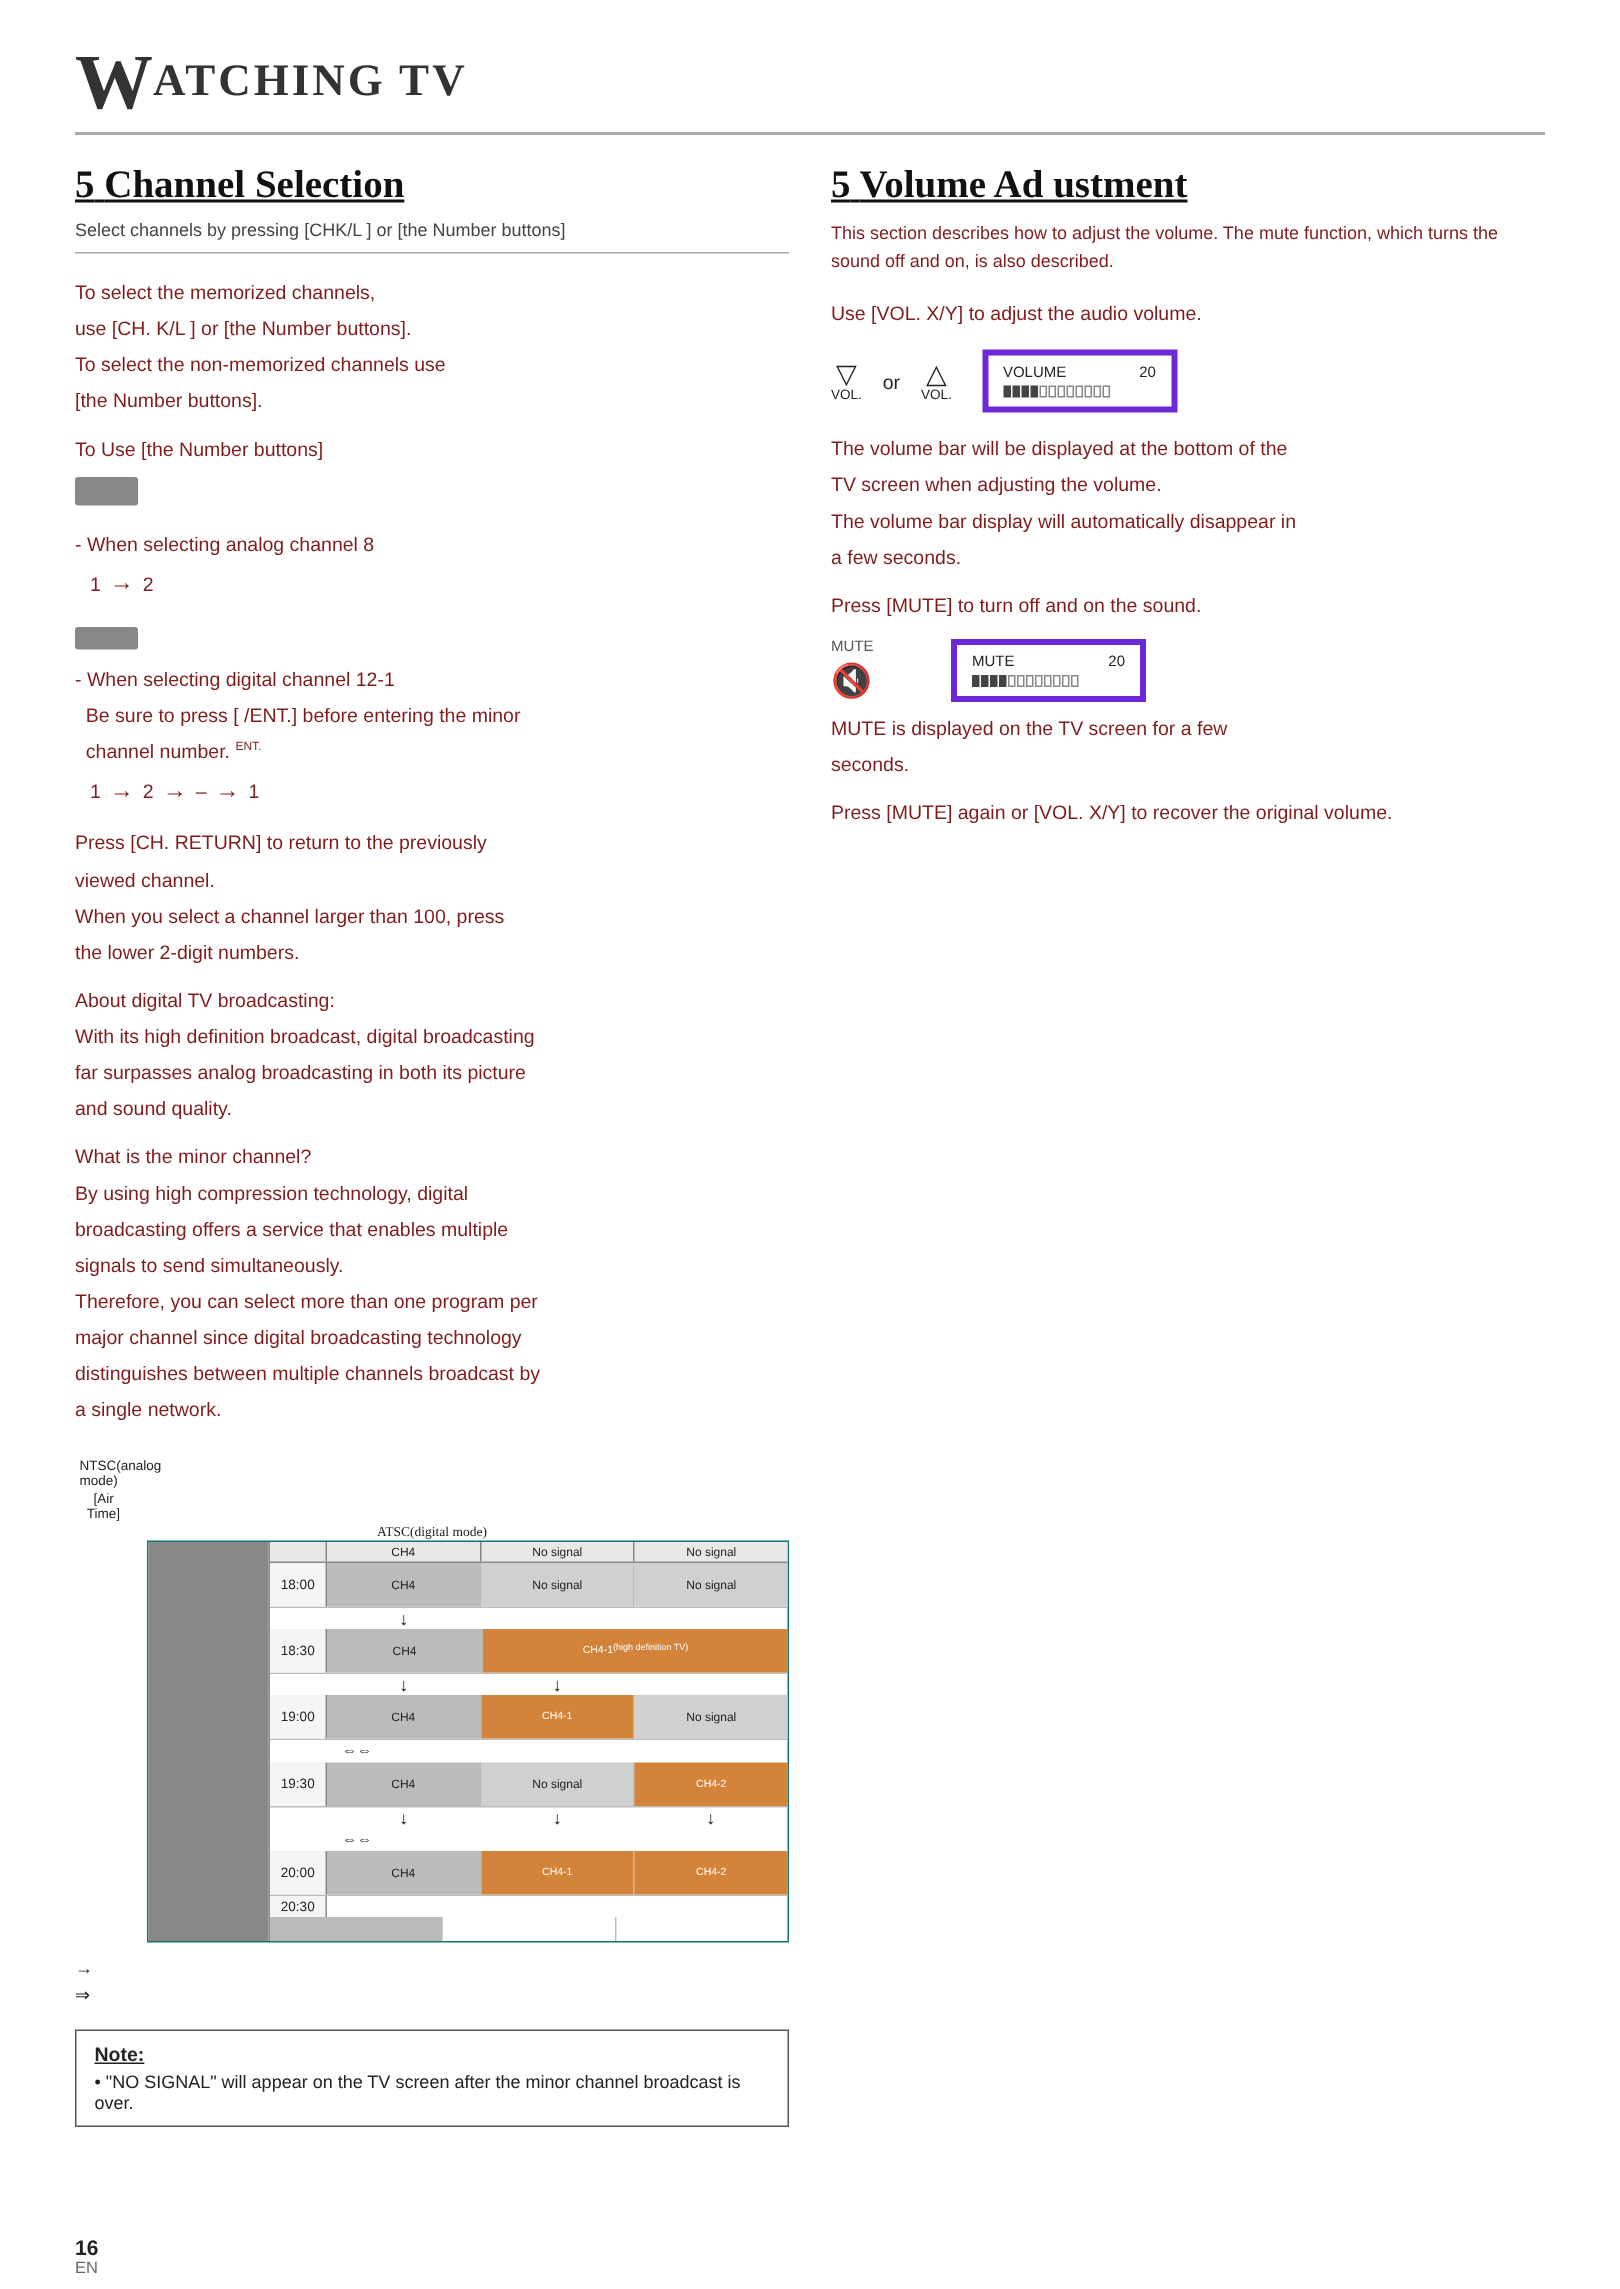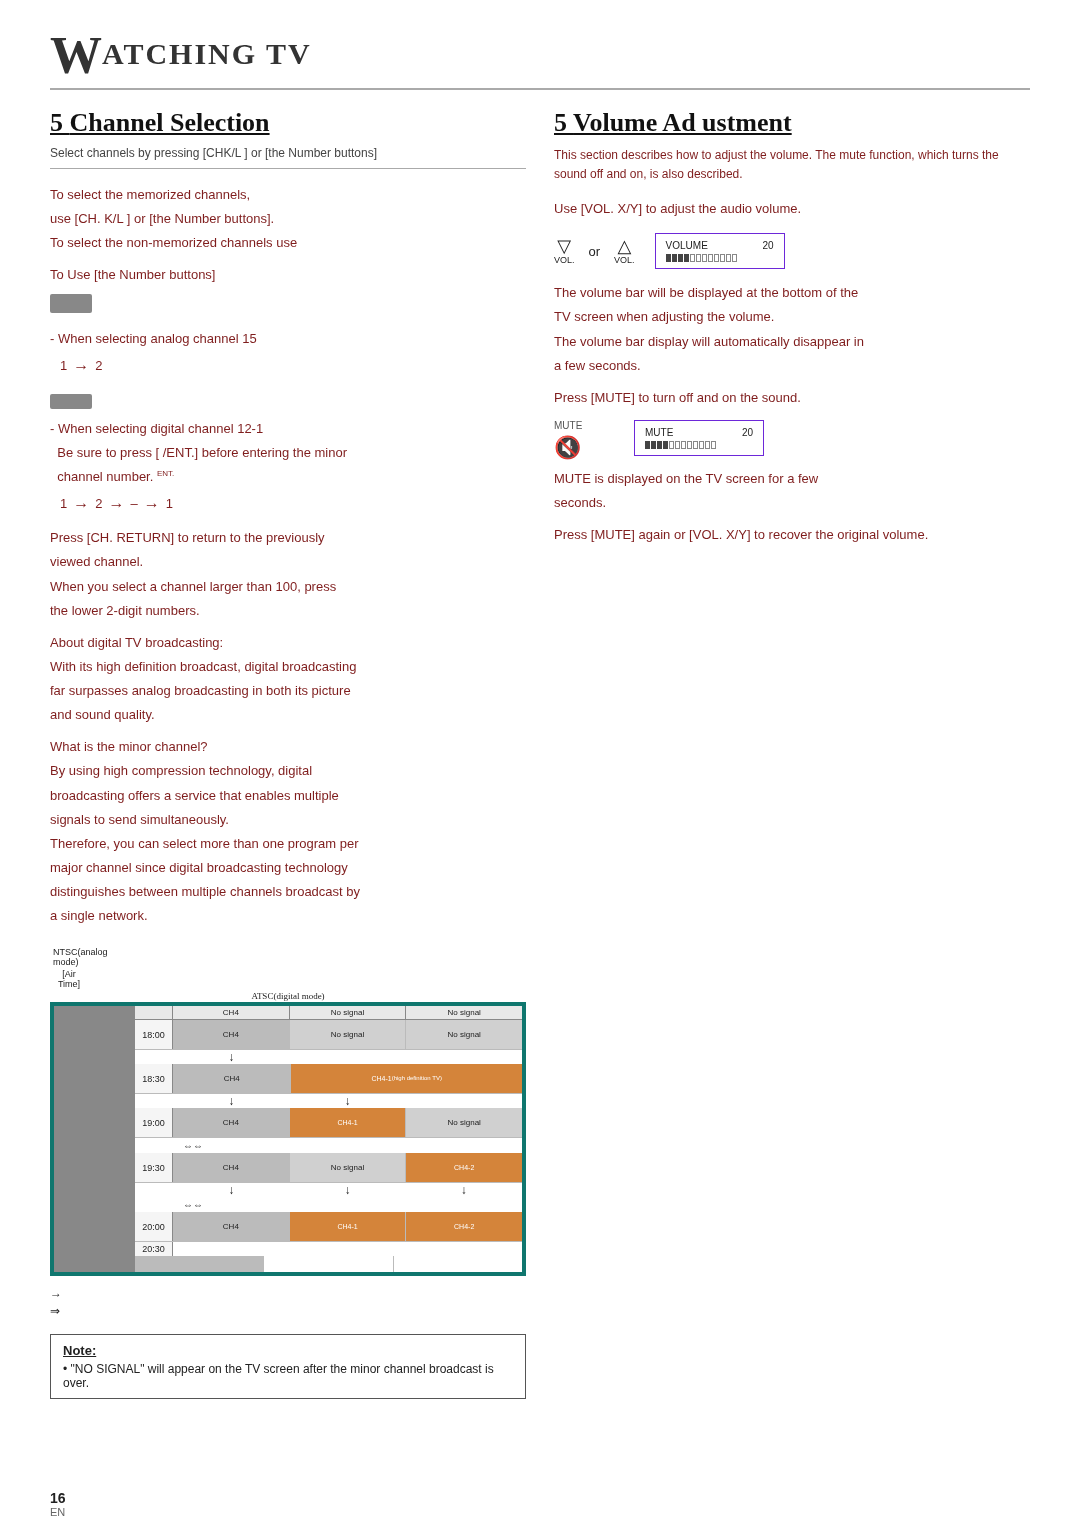--- a/index.html
+++ b/index.html
@@ -134,21 +134,21 @@
       align-items: center;
       font-size: 10px;
     }
 
     .vol-symbol {
       font-size: 18px;
       line-height: 1;
     }
 
     .vol-bar-box {
-      border: 1px solid #6d28d9;
+      border: 4px solid #6d28d9;
       padding: 6px 10px;
       min-width: 130px;
     }
 
     .vol-bar-label {
       font-size: 10px;
       display: flex;
       justify-content: space-between;
       margin-bottom: 3px;
     }
@@ -269,21 +269,22 @@
     .dth-atsc {
       flex: 1;
       font-size: 9px;
       padding: 1px 3px;
       text-align: center;
       font-family: Liberation Serif, serif;
     }
 
     .diagram-body {
       display: flex;
-      border: 4px solid #0f766e;
+      border: 1px solid #0f766e;
+      margin-left: 48px;
     }
 
     .diag-ntsc-col {
       width: 80px;
       background: #888;
       min-height: 240px;
     }
 
     .diag-main {
       flex: 1;
@@ -408,31 +409,32 @@
       <div class="section-title">
         <span>5</span>
         <span>Channel Selection</span>
       </div>
       <div class="subtitle-line">Select channels by pressing [CHK/L ] or [the Number buttons]</div>
 
       <div class="content-block">
         <p>To select the memorized channels,</p>
         <p>use [CH. K/L ] or [the Number buttons].</p>
         <p>To select the non-memorized channels use</p>
+        <p>[the Number buttons].</p>
       </div>
 
       <div class="content-block">
         <p>To Use [the Number buttons]</p>
         <div style="margin: 4px 0;">
           <span class="label-tag" style="background:#888; font-size:10px; padding:2px 14px;">&nbsp;&nbsp;&nbsp;&nbsp;&nbsp;</span>
         </div>
       </div>
 
       <div class="content-block">
-        <p>- When selecting analog channel 15</p>
+        <p>- When selecting analog channel 8</p>
         <div class="arrow-sequence">
           <span>1</span>
           <span class="arrow">→</span>
           <span>2</span>
         </div>
       </div>
 
       <div style="margin: 4px 0 6px 0;">
         <span class="label-tag" style="background:#888; font-size:10px; padding:2px 14px;">&nbsp;&nbsp;&nbsp;&nbsp;&nbsp;</span>
       </div>

